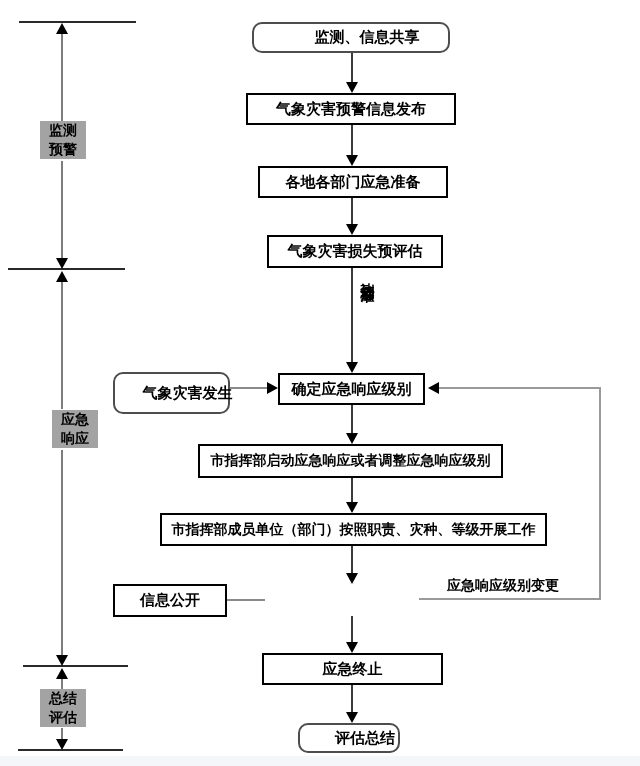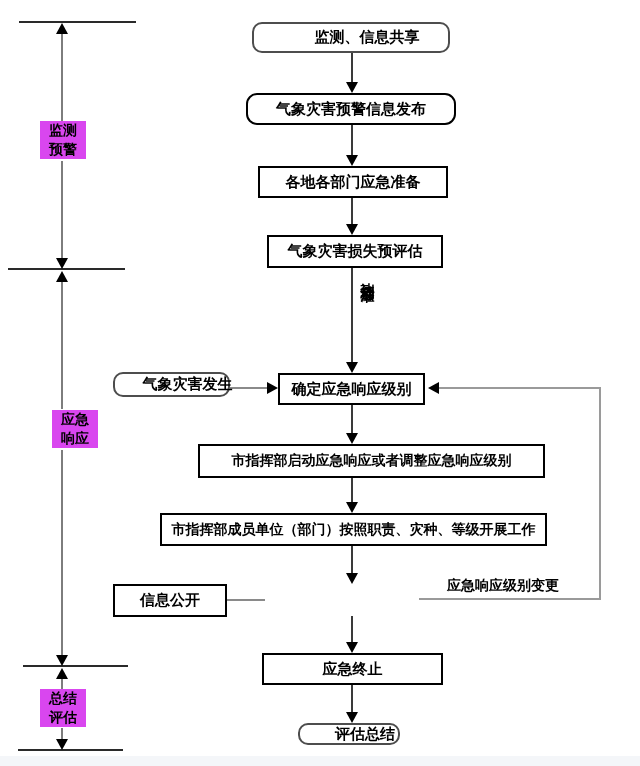--- a/index.html
+++ b/index.html
@@ -18,21 +18,21 @@
   .hline{height:2px;background:#3a3a3a;}
   .rail{background:#7d7d7d;}
   .rail-div{background:#2a2a2a;height:2px;}
   .loop{background:#9a9a9a;}
   .arr{position:absolute;width:0;height:0;z-index:3;}
   .arr.down{border-left:6px solid transparent;border-right:6px solid transparent;border-top:11px solid #000;}
   .arr.up{border-left:6px solid transparent;border-right:6px solid transparent;border-bottom:11px solid #000;}
   .arr.right{border-top:6px solid transparent;border-bottom:6px solid transparent;border-left:11px solid #000;}
   .arr.left{border-top:6px solid transparent;border-bottom:6px solid transparent;border-right:11px solid #000;}
   .phase-label{
-    position:absolute;width:46px;text-align:center;background:#d946ef;
+    position:absolute;width:46px;text-align:center;background:#a3a3a3;
     font-size:14px;font-weight:bold;line-height:19px;z-index:2;
   }
   .vtext{
     position:absolute;writing-mode:vertical-rl;text-orientation:upright;
     font-size:14px;font-weight:bold;line-height:18px;letter-spacing:1px;z-index:2;background:#fff;
   }
   .edge-label{position:absolute;font-size:14px;font-weight:bold;white-space:nowrap;z-index:2;}
   .bottom-strip{position:absolute;left:0;top:756;width:640px;height:10px;background:#f4f6f9;}
 </style>
 </head>
@@ -75,21 +75,21 @@
 
   <div class="hline rail-div" style="left:18px;top:749px;width:105px;"></div>
 
   <div class="node rounded" style="left:252px;top:22px;width:198px;height:31px;">
     <span>监测、信息共享</span>
   </div>
 
   <div class="vline" style="left:351px;top:53px;height:31px;"></div>
   <div class="arr down" style="left:346px;top:82px;"></div>
 
-  <div class="node" style="left:246px;top:93px;width:210px;height:32px;border-radius:11px;">
+  <div class="node" style="left:246px;top:93px;width:210px;height:32px;">
     <span>气象灾害预警信息发布</span>
   </div>
 
   <div class="vline" style="left:351px;top:125px;height:31px;"></div>
   <div class="arr down" style="left:346px;top:155px;"></div>
 
   <div class="node" style="left:258px;top:166px;width:190px;height:32px;">
     <span>各地各部门应急准备</span>
   </div>
 
@@ -97,34 +97,34 @@
   <div class="arr down" style="left:346px;top:224px;"></div>
 
   <div class="node" style="left:267px;top:235px;width:176px;height:33px;">
     <span>气象灾害损失预评估</span>
   </div>
 
   <div class="vline" style="left:351px;top:268px;height:95px;"></div>
   <div class="arr down" style="left:346px;top:362px;"></div>
   <div class="vtext" style="left:359px;top:272px;height:96px;">达到启动标准</div>
 
-  <div class="node rounded" style="left:113px;top:372px;width:117px;height:25px;">
+  <div class="node rounded" style="left:113px;top:372px;width:117px;height:42px;">
     <span>气象灾害发生</span>
   </div>
   <div class="hline" style="left:230px;top:387px;width:38px;background:#8a8a8a;"></div>
   <div class="arr right" style="left:267px;top:382px;"></div>
 
   <div class="node" style="left:278px;top:373px;width:147px;height:32px;">
     <span>确定应急响应级别</span>
   </div>
 
   <div class="vline" style="left:351px;top:405px;height:29px;"></div>
   <div class="arr down" style="left:346px;top:433px;"></div>
 
-  <div class="node" style="left:198px;top:444px;width:347px;height:34px;font-size:14px;">
+  <div class="node" style="left:198px;top:444px;width:305px;height:34px;font-size:14px;">
     <span>市指挥部启动应急响应或者调整应急响应级别</span>
   </div>
 
   <div class="vline" style="left:351px;top:478px;height:25px;"></div>
   <div class="arr down" style="left:346px;top:502px;"></div>
 
   <div class="node" style="left:160px;top:513px;width:387px;height:33px;font-size:14px;">
     <span>市指挥部成员单位（部门）按照职责、灾种、等级开展工作</span>
   </div>
 
@@ -146,18 +146,18 @@
   <div class="vline" style="left:351px;top:616px;height:27px;"></div>
   <div class="arr down" style="left:346px;top:642px;"></div>
 
   <div class="node" style="left:262px;top:653px;width:181px;height:32px;">
     <span>应急终止</span>
   </div>
 
   <div class="vline" style="left:351px;top:685px;height:28px;"></div>
   <div class="arr down" style="left:346px;top:712px;"></div>
 
-  <div class="node rounded" style="left:298px;top:723px;width:102px;height:22px;">
+  <div class="node rounded" style="left:298px;top:723px;width:102px;height:30px;">
     <span>评估总结</span>
   </div>
 
   <div class="bottom-strip" style="top:756px;"></div>
 </div>
 
 </body></html>

